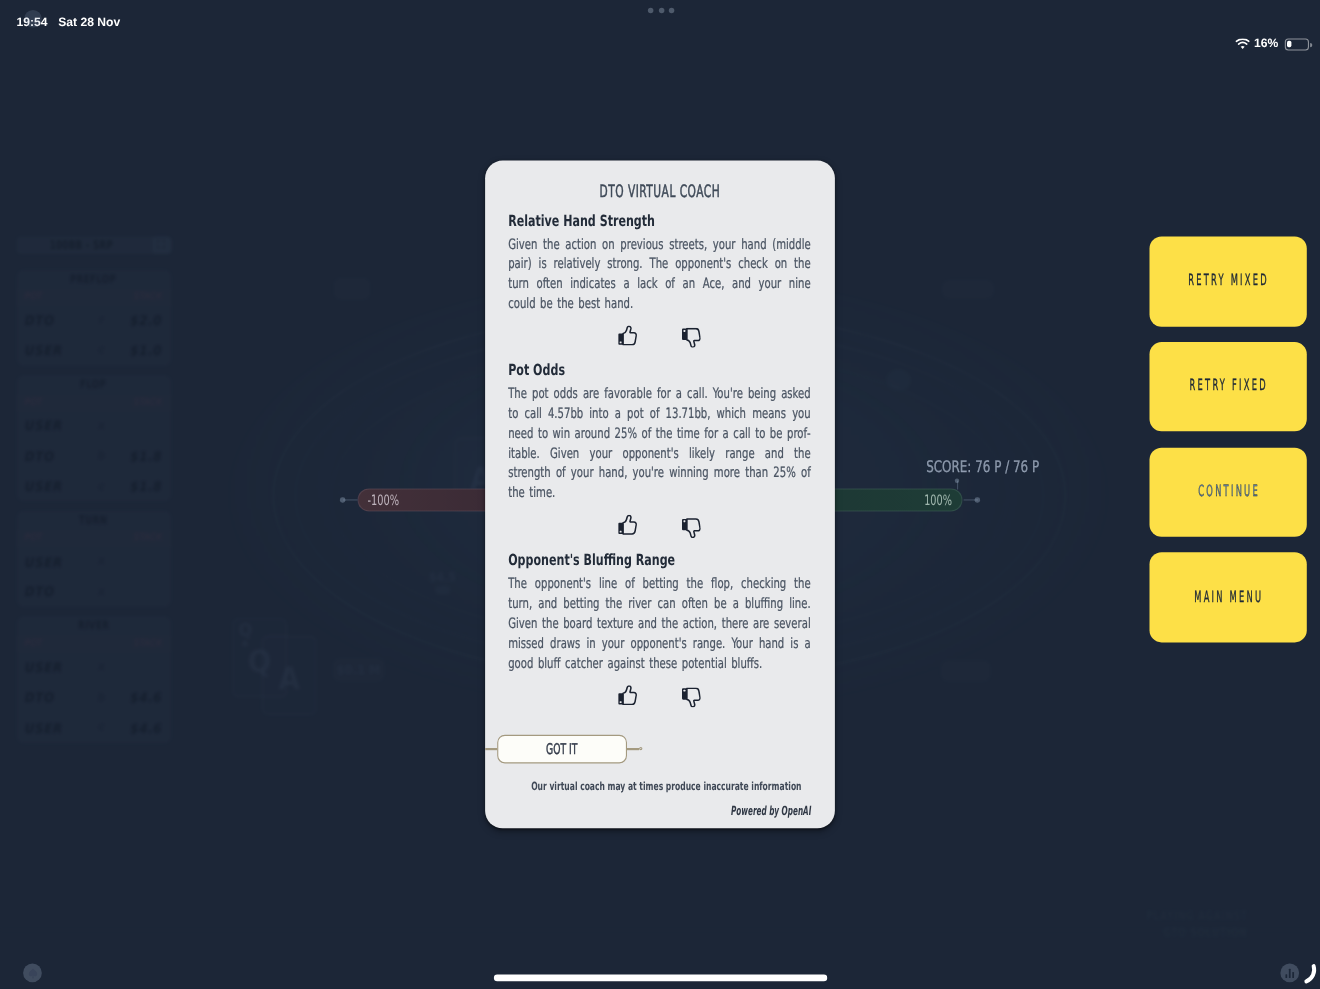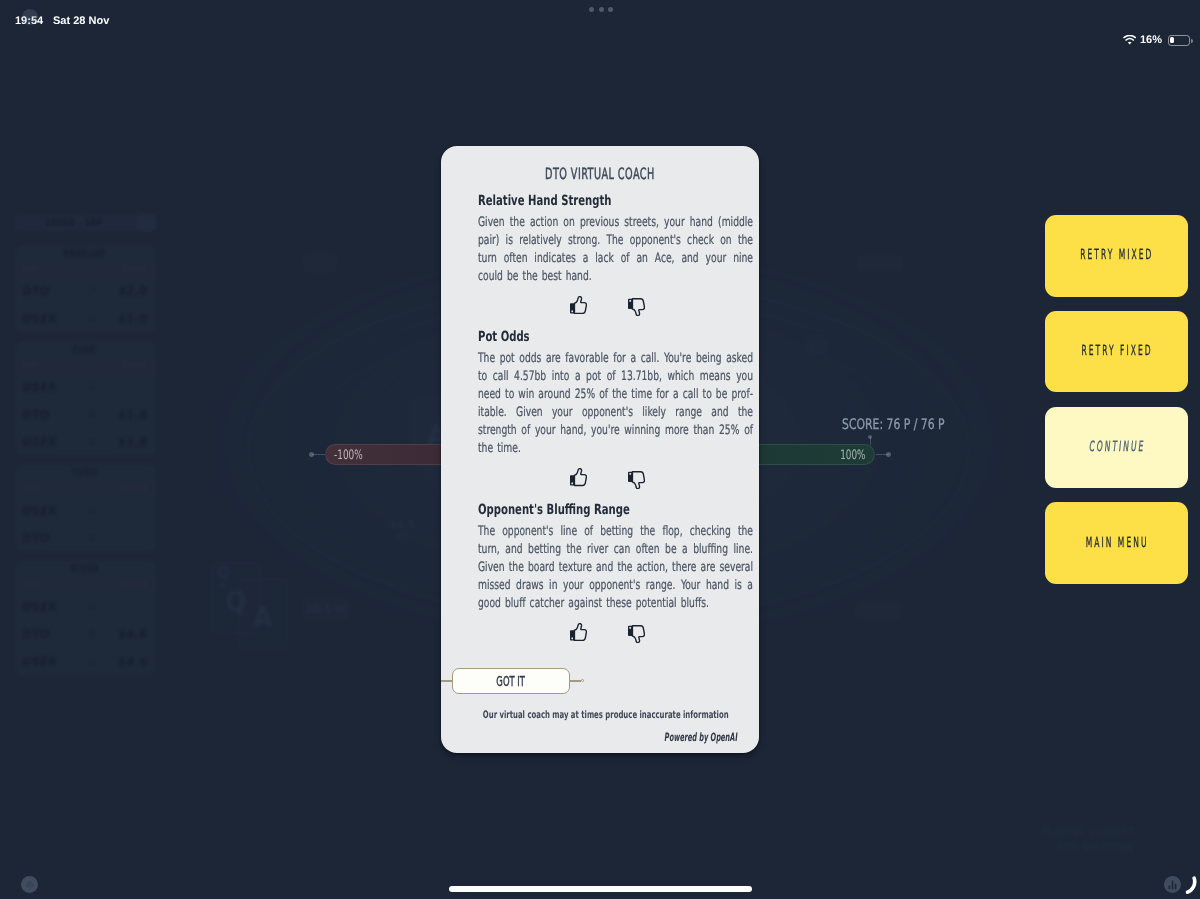--- a/index.html
+++ b/index.html
@@ -91,31 +91,31 @@
   .tick{position:absolute;background:rgba(175,195,220,.26);}
   .dotend{position:absolute;width:4.5px;height:4.5px;border-radius:50%;background:rgba(175,195,220,.34);}
 
   
   .rbtns{position:absolute;left:1044.5px;top:215px;width:143px;display:flex;flex-direction:column;gap:14.1px;z-index:20;}
   .rbtn{height:81.7px;border-radius:11px;background:#fde047;display:flex;align-items:center;justify-content:center;
         overflow:hidden;}
   .rbtn span{display:inline-block;color:#1e2836;font-size:14px;font-weight:400;letter-spacing:3.4px;
              transform:scaleX(.60);transform-origin:50% 50%;white-space:nowrap;line-height:15px;
              text-indent:3.4px;-webkit-text-stroke:.3px #1e2836;}
-  .rbtn.primary{background:#fef9c3;font-style:italic;}
+  .rbtn.primary{background:#fde047;}
   .rbtn.primary span{color:#5c7b9c;}
 
   
   .modal{position:absolute;left:441px;top:146px;width:317.5px;height:606.5px;border-radius:16px;
          background:#e9eaec;z-index:50;box-shadow:0 3px 7px rgba(0,0,0,.30),0 1px 2px rgba(0,0,0,.35);
          padding:0;box-sizing:border-box;overflow:hidden;}
   .m-title{position:absolute;left:0;right:0;top:18px;text-align:center;height:16px;}
   .m-title span{display:inline-block;color:#3f4a58;-webkit-text-stroke:.45px #3f4a58;font-size:15.5px;font-weight:400;letter-spacing:.62px;
            transform:scaleX(.695);transform-origin:50% 0;line-height:16px;white-space:nowrap;}
-  .m-body{padding:0;position:relative;margin-left:16px;}
+  .m-body{padding:0;position:relative;}
   .squish{width:350.3px;transform:scaleX(.785042);transform-origin:0 0;margin-left:21px;}
   .sec-h{width:200px;transform:scaleX(.80);transform-origin:0 0;margin-left:21px;
          color:#222b38;font-size:14px;font-weight:700;letter-spacing:0;margin-top:14.3px;line-height:14px;white-space:nowrap;}
   .sec-p{color:#4b5563;-webkit-text-stroke:.22px #4b5563;font-size:13px;line-height:17.9px;text-align:justify;margin-top:6.2px;letter-spacing:0;word-spacing:1.5px;hyphens:manual;-webkit-hyphens:manual;}
   .rate{display:flex;justify-content:center;gap:41px;margin-top:10.5px;margin-bottom:0px;height:20px;align-items:flex-start;}
   .rate svg:last-child{margin-top:2.3px;}
   .rate svg{display:block;}
   .sec-h:first-child{margin-top:0;}
 
   .gotwrap{position:absolute;left:0;right:0;top:522px;height:26px;display:flex;align-items:center;justify-content:flex-start;}

